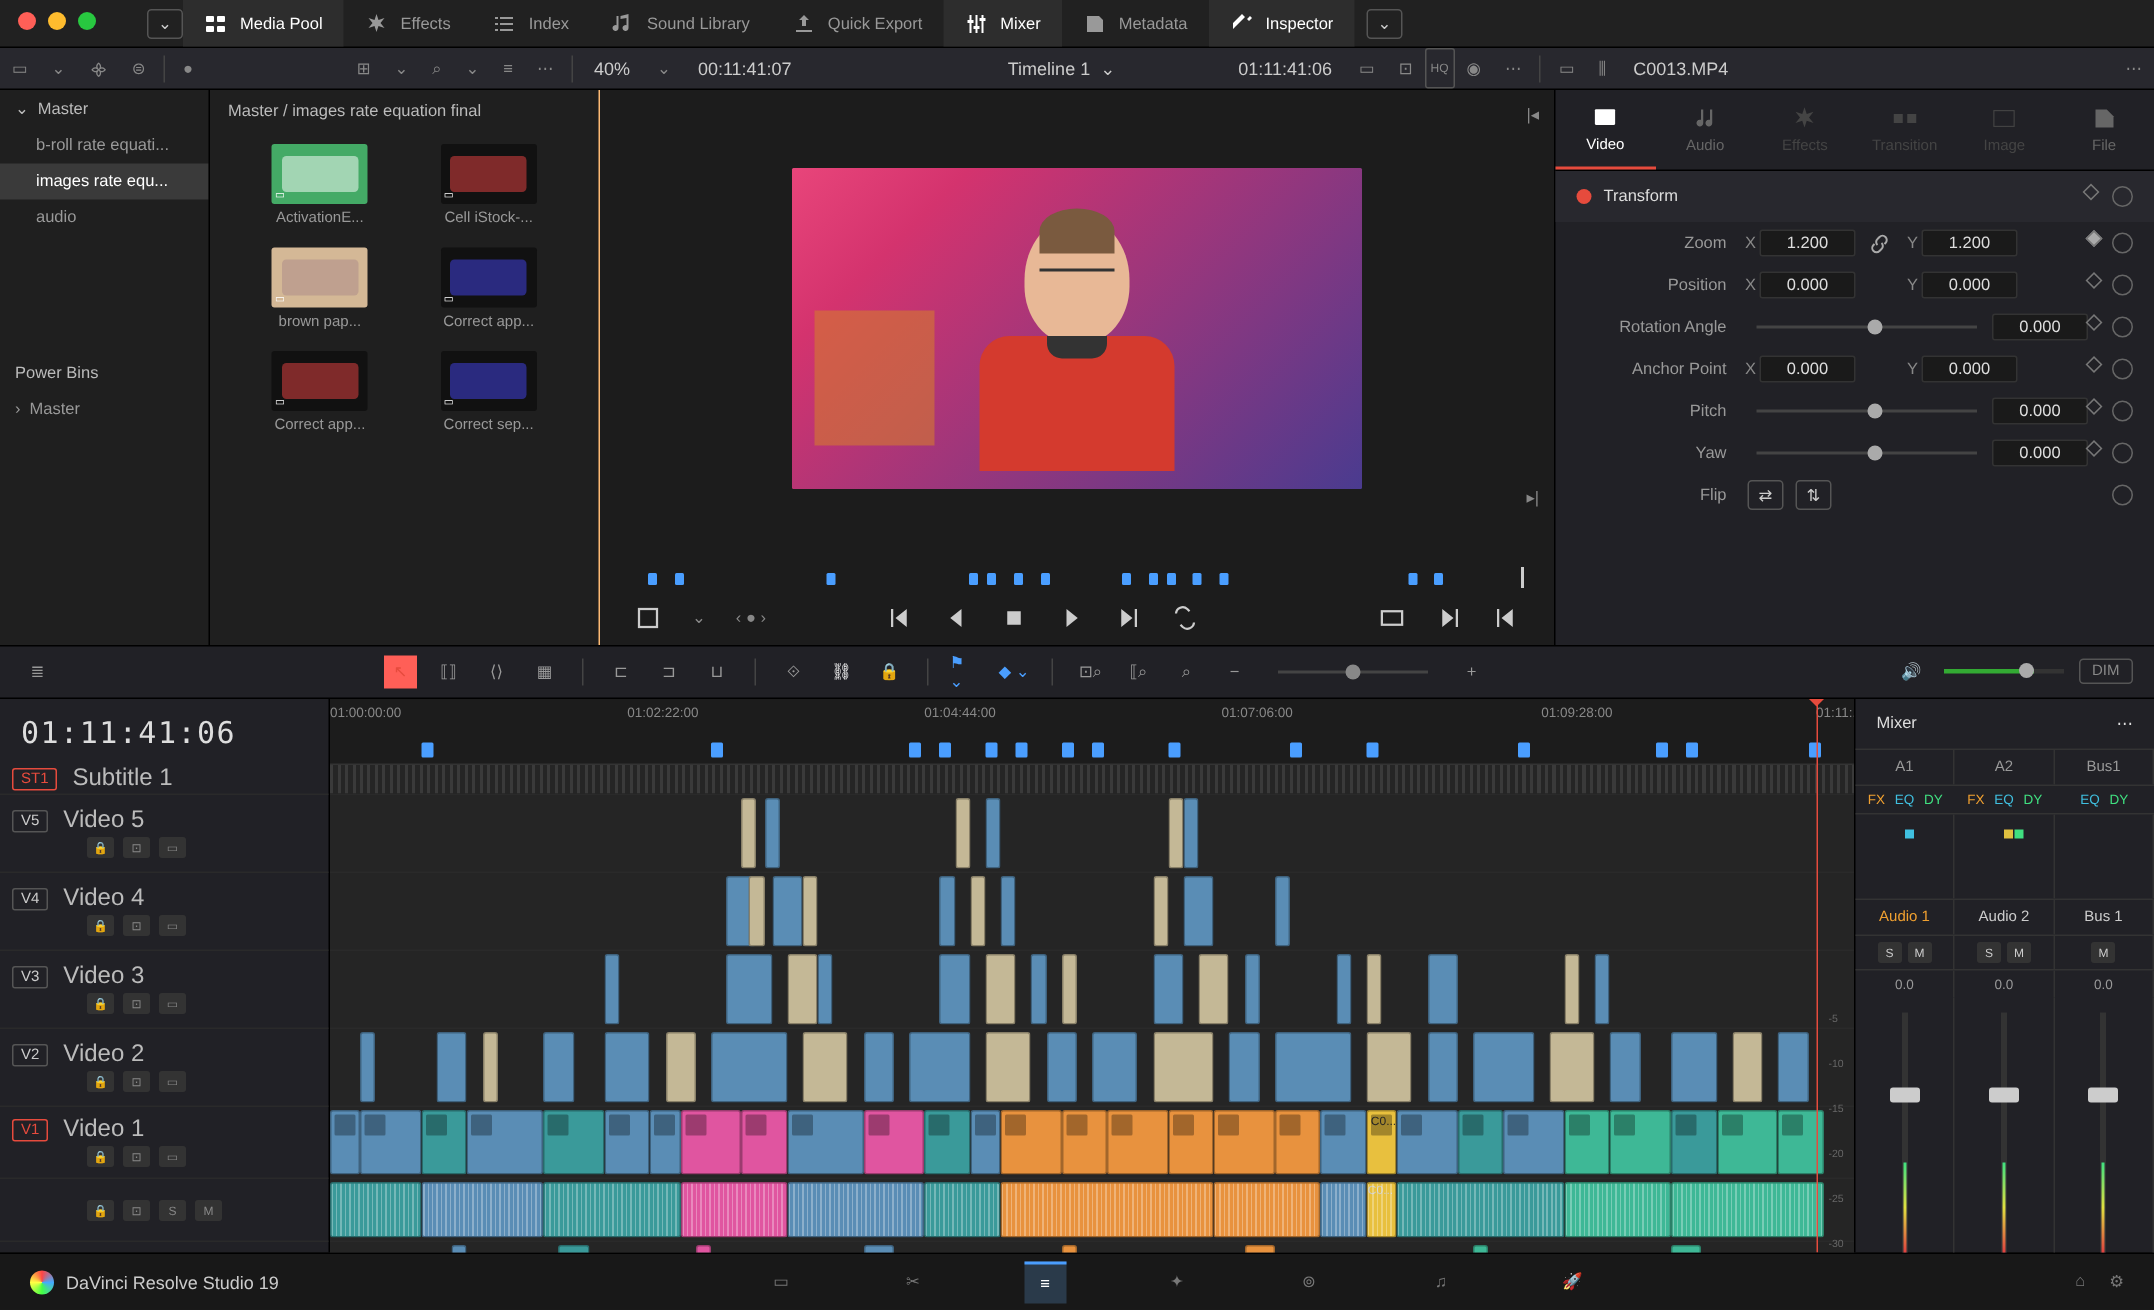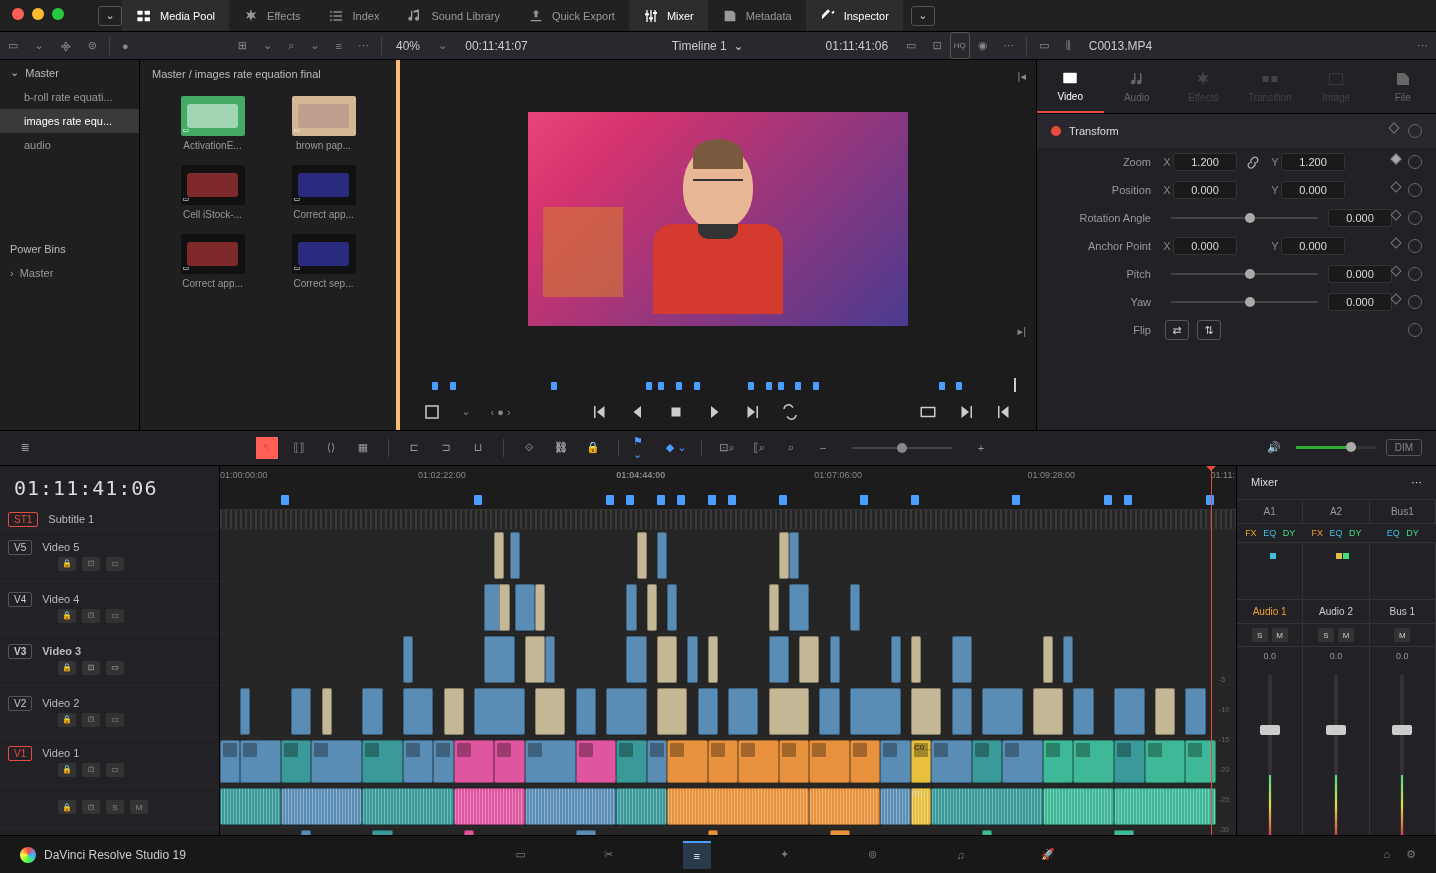--- a/index.html
+++ b/index.html
@@ -21,21 +21,21 @@
 .tb2-btn{padding:0 8px;color:#888;cursor:pointer;display:flex;align-items:center;height:100%}
 .tb2-sep{width:1px;height:18px;background:#444;margin:0 4px}
 .tc{font-size:12px;color:#ccc;padding:0 10px}
 
 .main{flex:1;display:flex;min-height:0}
 .left-panel{width:140px;background:#1f1f1f;border-right:1px solid #000;overflow:hidden}
 .Lrow{padding:6px 10px;color:#999;cursor:pointer;display:flex;align-items:center;gap:6px}
 .Lrow.sel{background:#3a3a3a;color:#fff}
 .Lrow.hdr{color:#bbb}
 
-.media-panel{width:260px;background:#1f1f1f;border-right:4px solid #fdba74}
+.media-panel{width:260px;background:#1f1f1f;border-right:1px solid #fdba74}
 .bc{padding:8px 12px;color:#bbb;font-size:11px}
 .thumbs{display:grid;grid-template-columns:1fr 1fr;gap:14px;padding:8px 24px}
 .thumb{text-align:center}
 .thumb .img{width:64px;height:40px;background:#333;border-radius:2px;margin:0 auto 4px;position:relative;overflow:hidden}
 .thumb .lbl{font-size:10px;color:#999;white-space:nowrap;overflow:hidden;text-overflow:ellipsis}
 
 .viewer{flex:1;background:#1c1c1c;display:flex;flex-direction:column;min-width:0}
 .video-frame{flex:1;display:flex;align-items:center;justify-content:center;position:relative}
 .video-img{width:380px;height:214px;background:linear-gradient(135deg,#e8457a 0%,#d4336e 20%,#4a3b8f 100%);position:relative;border-radius:1px}
 .person{position:absolute;left:50%;top:15%;transform:translateX(-50%);width:140px;height:180px}
@@ -75,21 +75,21 @@
 .zoom-slider .th{position:absolute;width:10px;height:10px;background:#888;border-radius:50%;top:-4px;left:45%}
 .dim-btn{border:1px solid #555;padding:2px 8px;border-radius:3px;color:#888;font-size:10px}
 
 .timeline-area{flex:1;display:flex;min-height:0;background:#1c1c1c}
 .track-headers{width:220px;background:#212126;border-right:1px solid #000}
 .tc-big{font-size:20px;color:#ddd;padding:10px 14px;font-family:monospace;letter-spacing:1px}
 .track-hdr{border-bottom:1px solid #2a2a2a;display:flex;flex-direction:column;justify-content:center;padding:2px 8px}
 .track-top{display:flex;align-items:center;gap:10px}
 .track-badge{border:1px solid #555;padding:1px 5px;font-size:10px;border-radius:2px;color:#ccc}
 .track-badge.active{border-color:#e64b3d;color:#e64b3d}
-.track-name{color:#bbb;font-size:11px}
+.track-name{color:#bbb;font-size:16px}
 .track-btns{display:flex;gap:6px;padding-left:50px;margin-top:2px}
 .tkbtn{width:18px;height:14px;background:#333;border-radius:2px;font-size:8px;display:flex;align-items:center;justify-content:center;color:#888}
 
 .tracks{flex:1;position:relative;overflow:hidden}
 .ruler{height:44px;background:#1c1c1c;border-bottom:1px solid #333;position:relative}
 .ruler-tc{position:absolute;top:4px;font-size:9px;color:#888}
 .playhead{position:absolute;top:0;bottom:0;width:1px;background:#e64b3d;z-index:10}
 .playhead::before{content:'';position:absolute;top:-1px;left:-6px;border:6px solid transparent;border-top-color:#e64b3d}
 .track-lane{border-bottom:1px solid #2a2a2a;position:relative;background:#252525}
 .clip{position:absolute;top:2px;bottom:2px;border-radius:2px;border:1px solid rgba(0,0,0,.3)}
@@ -254,32 +254,32 @@
     <div class="bc">Master / images rate equation final</div>
     <div class="thumbs" id="thumbs">
         <div class="thumb">
           <div class="img" style="background:#4a6">
             <div style="position:absolute;inset:20% 10%;background:#fff;opacity:.5;border-radius:3px"></div>
             <div style="position:absolute;bottom:2px;left:2px;font-size:7px;color:#fff">▭</div>
           </div>
           <div class="lbl">ActivationE...</div>
         </div>
         <div class="thumb">
+          <div class="img" style="background:#111">
+            <div style="position:absolute;inset:20% 10%;background:#e44;opacity:.5;border-radius:3px"></div>
+            <div style="position:absolute;bottom:2px;left:2px;font-size:7px;color:#fff">▭</div>
+          </div>
+          <div class="lbl">Cell iStock-...</div>
+        </div>
+        <div class="thumb">
           <div class="img" style="background:#d4b896">
             <div style="position:absolute;inset:20% 10%;background:#a88;opacity:.5;border-radius:3px"></div>
             <div style="position:absolute;bottom:2px;left:2px;font-size:7px;color:#fff">▭</div>
           </div>
           <div class="lbl">brown pap...</div>
-        </div>
-        <div class="thumb">
-          <div class="img" style="background:#111">
-            <div style="position:absolute;inset:20% 10%;background:#e44;opacity:.5;border-radius:3px"></div>
-            <div style="position:absolute;bottom:2px;left:2px;font-size:7px;color:#fff">▭</div>
-          </div>
-          <div class="lbl">Cell iStock-...</div>
         </div>
         <div class="thumb">
           <div class="img" style="background:#111">
             <div style="position:absolute;inset:20% 10%;background:#44e;opacity:.5;border-radius:3px"></div>
             <div style="position:absolute;bottom:2px;left:2px;font-size:7px;color:#fff">▭</div>
           </div>
           <div class="lbl">Correct app...</div>
         </div>
         <div class="thumb">
           <div class="img" style="background:#111">
@@ -560,21 +560,21 @@
           <div class="track-top">
             <span class="track-badge ">V4</span>
             <span class="track-name">Video 4</span>
           </div>
           <div class="track-btns">
             <div class="tkbtn">🔒</div>
             <div class="tkbtn">⊡</div>
             <div class="tkbtn">▭</div>
           </div>
         </div>
-        <div class="track-hdr" style="height: 52px; font-weight: bold;">
+        <div class="track-hdr" style="height: 52px;">
           <div class="track-top">
             <span class="track-badge ">V3</span>
             <span class="track-name">Video 3</span>
           </div>
           <div class="track-btns">
             <div class="tkbtn">🔒</div>
             <div class="tkbtn">⊡</div>
             <div class="tkbtn">▭</div>
           </div>
         </div>
@@ -620,21 +620,21 @@
           </div>
       <span style="margin-left:auto;color:#888;font-size:10px">2.0</span>
         </div>
     </div>
   </div>
 
   <div class="tracks">
     <div class="ruler" id="ruler">
         <div class="ruler-tc" style="left: 0%;">01:00:00:00</div>
         <div class="ruler-tc" style="left: 19.5%;">01:02:22:00</div>
-        <div class="ruler-tc" style="left: 39%; font-weight: bold;">01:04:44:00</div>
+        <div class="ruler-tc" style="left: 39%;">01:04:44:00</div>
         <div class="ruler-tc" style="left: 58.5%;">01:07:06:00</div>
         <div class="ruler-tc" style="left: 78%; margin-left: 15px;">01:09:28:00</div>
         <div class="ruler-tc" style="left: 97.5%;">01:11:...</div>
         <div style="position: absolute; left: 6%; bottom: 4px; width: 8px; height: 10px; background: rgb(74, 158, 255); border-radius: 1px;"></div>
         <div style="position: absolute; left: 25%; bottom: 4px; width: 8px; height: 10px; background: rgb(74, 158, 255); border-radius: 1px;"></div>
         <div style="position: absolute; left: 38%; bottom: 4px; width: 8px; height: 10px; background: rgb(74, 158, 255); border-radius: 1px;"></div>
         <div style="position: absolute; left: 40%; bottom: 4px; width: 8px; height: 10px; background: rgb(74, 158, 255); border-radius: 1px;"></div>
         <div style="position: absolute; left: 43%; bottom: 4px; width: 8px; height: 10px; background: rgb(74, 158, 255); border-radius: 1px;"></div>
         <div style="position: absolute; left: 45%; bottom: 4px; width: 8px; height: 10px; background: rgb(74, 158, 255); border-radius: 1px;"></div>
         <div style="position: absolute; left: 48%; bottom: 4px; width: 8px; height: 10px; background: rgb(74, 158, 255); border-radius: 1px;"></div>

